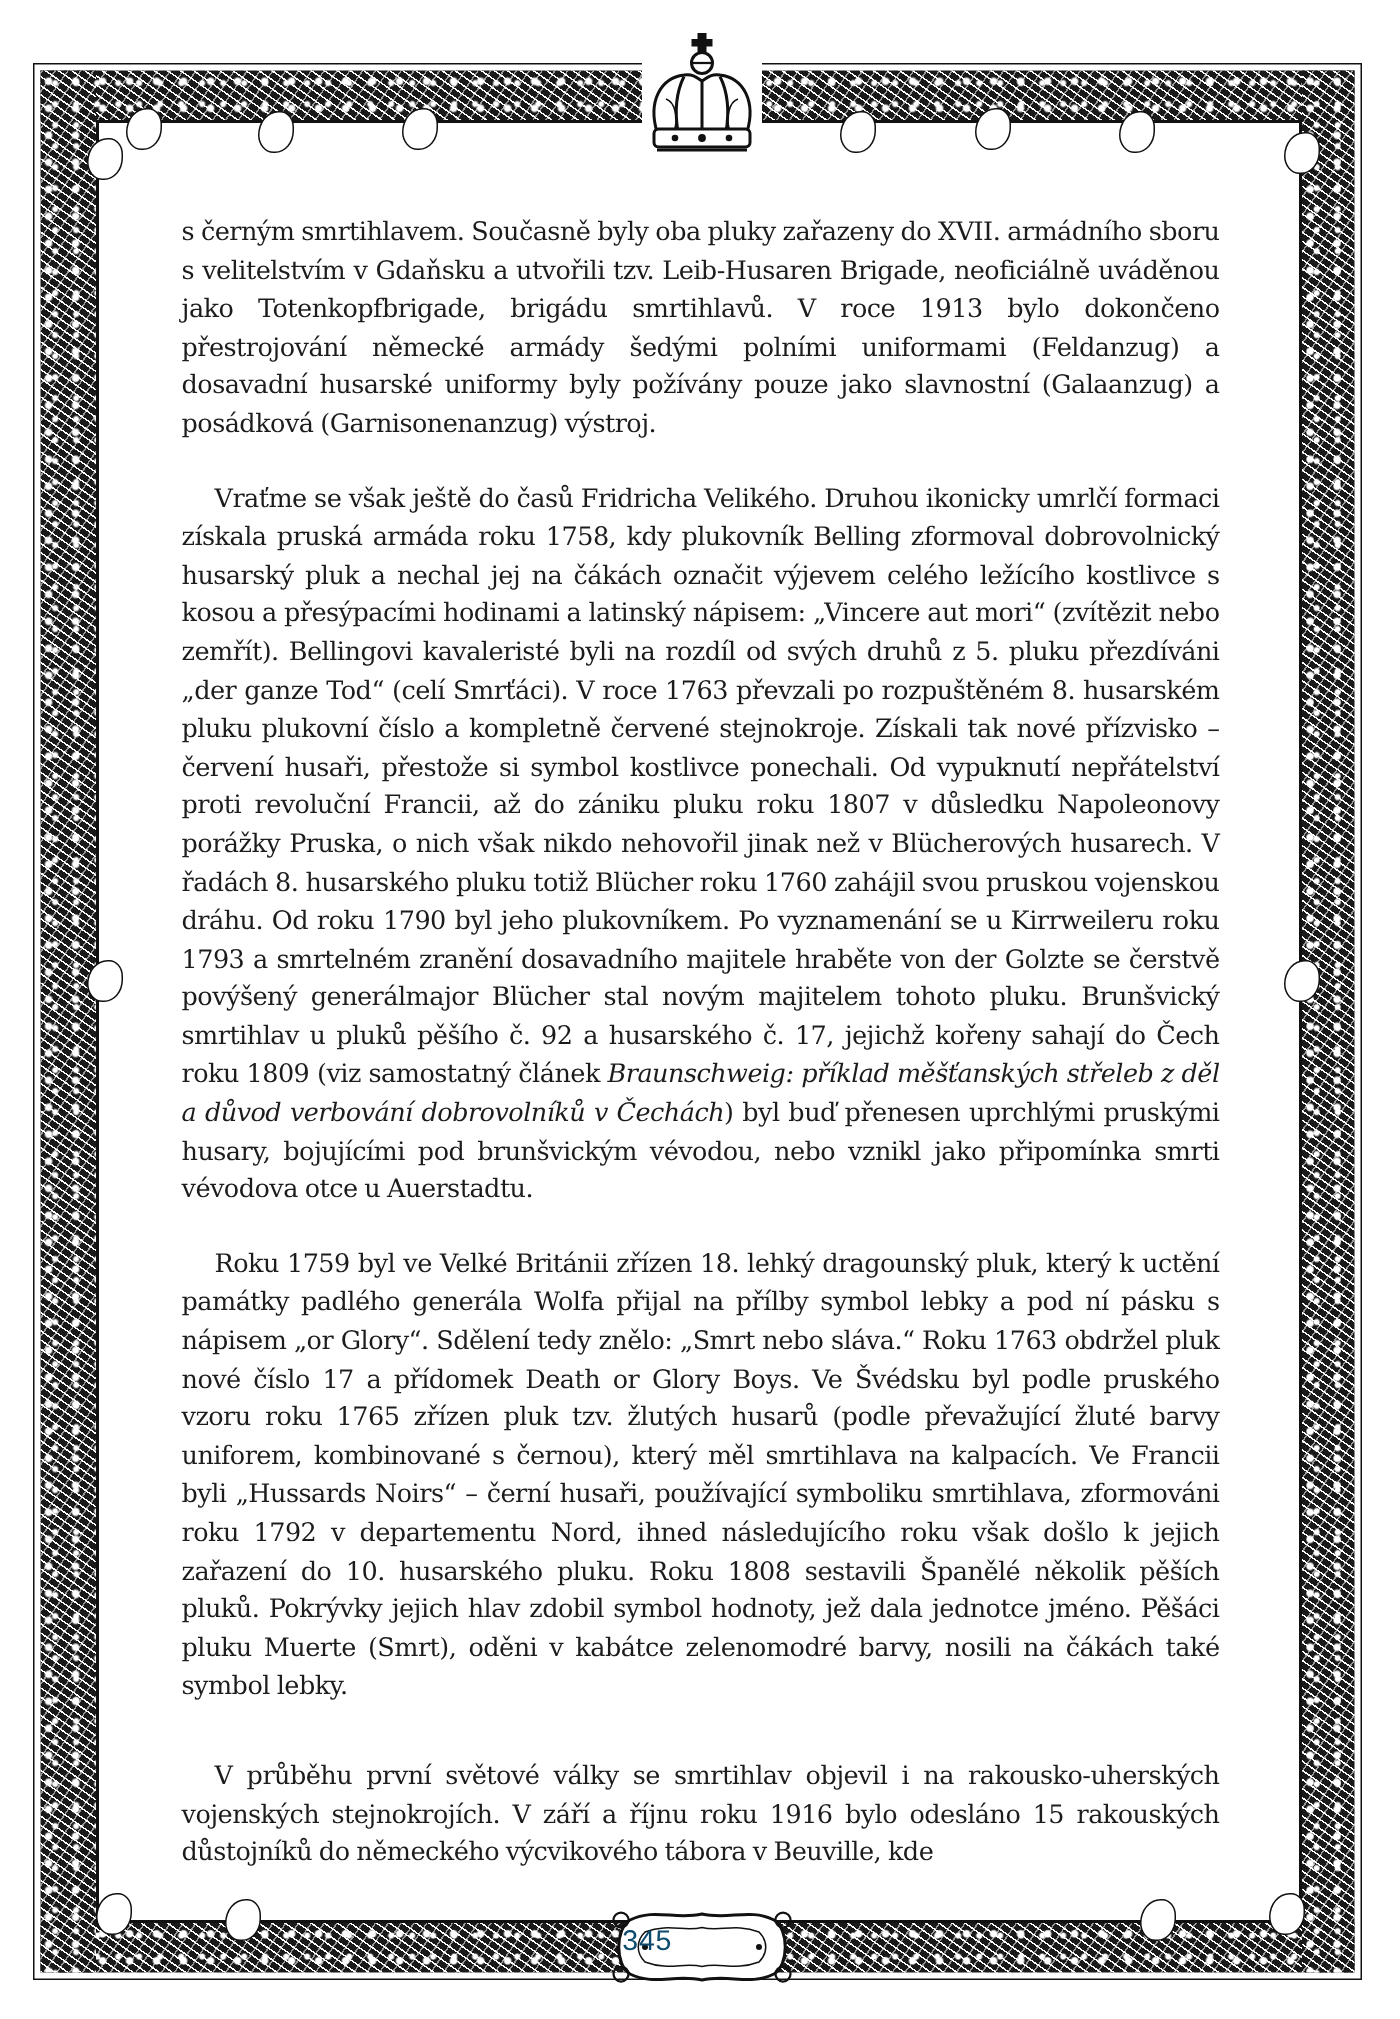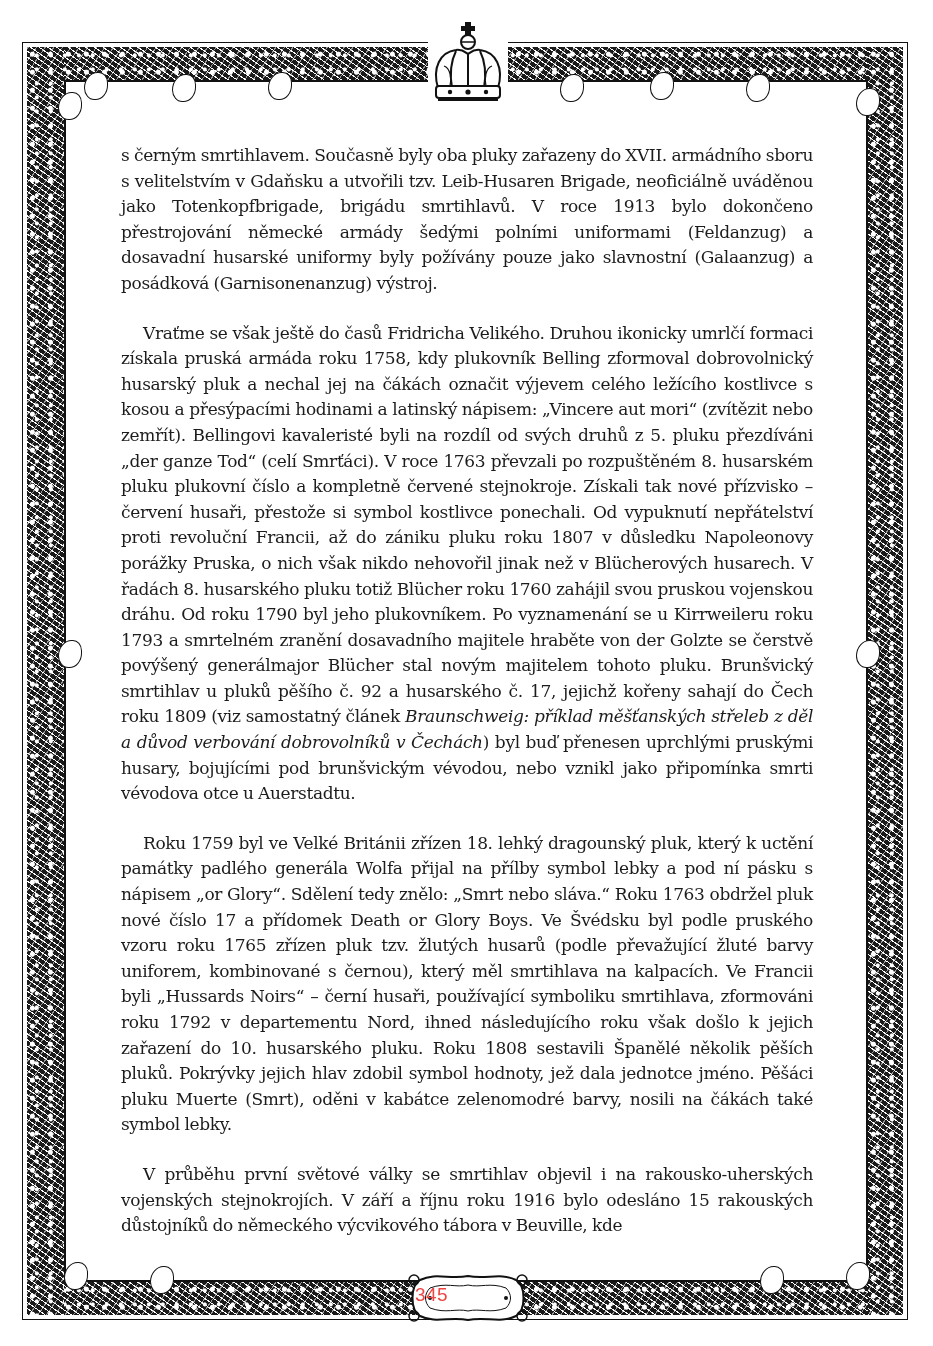--- a/index.html
+++ b/index.html
@@ -38,35 +38,35 @@
   .crown {
     position: absolute; left: 428px; top: 18px; width: 80px; height: 88px;
   }
 
   
   .cartouche {
     position: absolute; left: 400px; top: 1270px; width: 136px; height: 56px;
   }
   .page-number {
     position: absolute; left: 0; top: 1284px; width: 863px; text-align: center;
-    font-family: "Liberation Sans", sans-serif; font-size: 19px; color: #ef4444;
+    font-family: "Liberation Sans", sans-serif; font-size: 19px; color: #0c4a6e;
     letter-spacing: 0.5px;
   }
 
   
   .text {
     position: absolute; left: 121px; top: 143px; width: 692px;
     font-family: "DejaVu Serif", serif; font-size: 17px; line-height: 25.6px;
     color: #1c1c1c; text-align: justify; hyphens: manual;
     letter-spacing: -0.35px; word-spacing: -0.5px;
   }
   .text p { margin: 0; text-indent: 0; }
   .text p.indent { text-indent: 22px; }
   .text p.gap { margin-top: 24px; }
-  .text p.gap-lg { margin-top: 24px; }
+  .text p.gap-lg { margin-top: 34px; }
   .text em { font-style: italic; }
 </style>
 </head>
 <body>
 
 <div class="page">
 
   <div class="frame-outer"></div>
   <div class="frame-band band-top"></div>
   <div class="frame-band band-bottom"></div>

